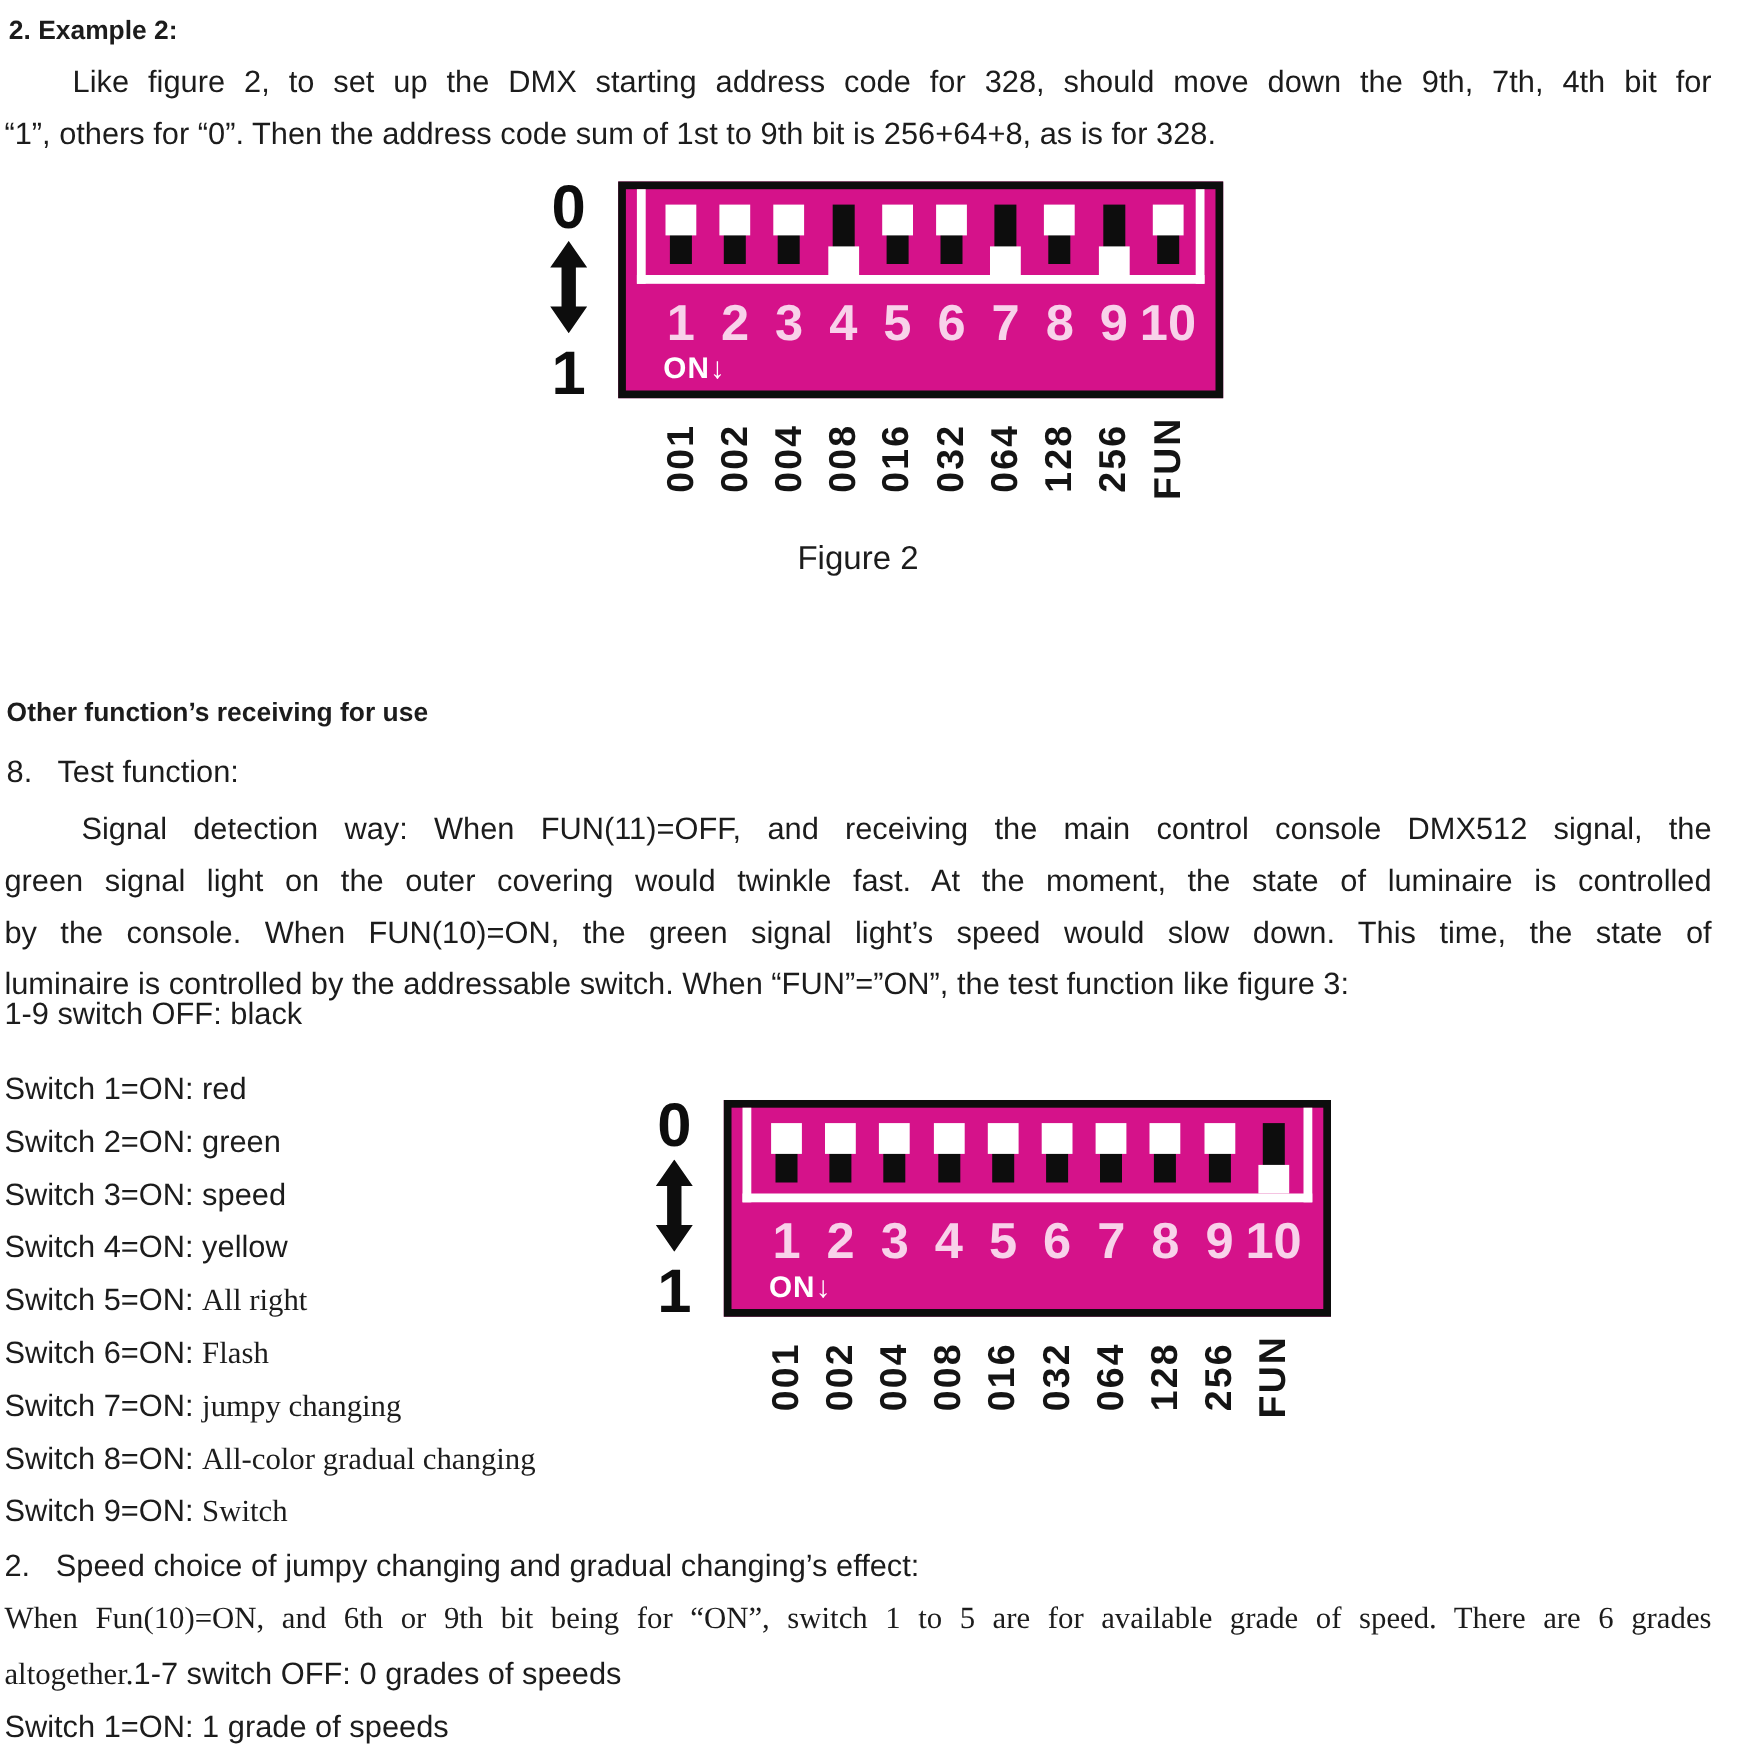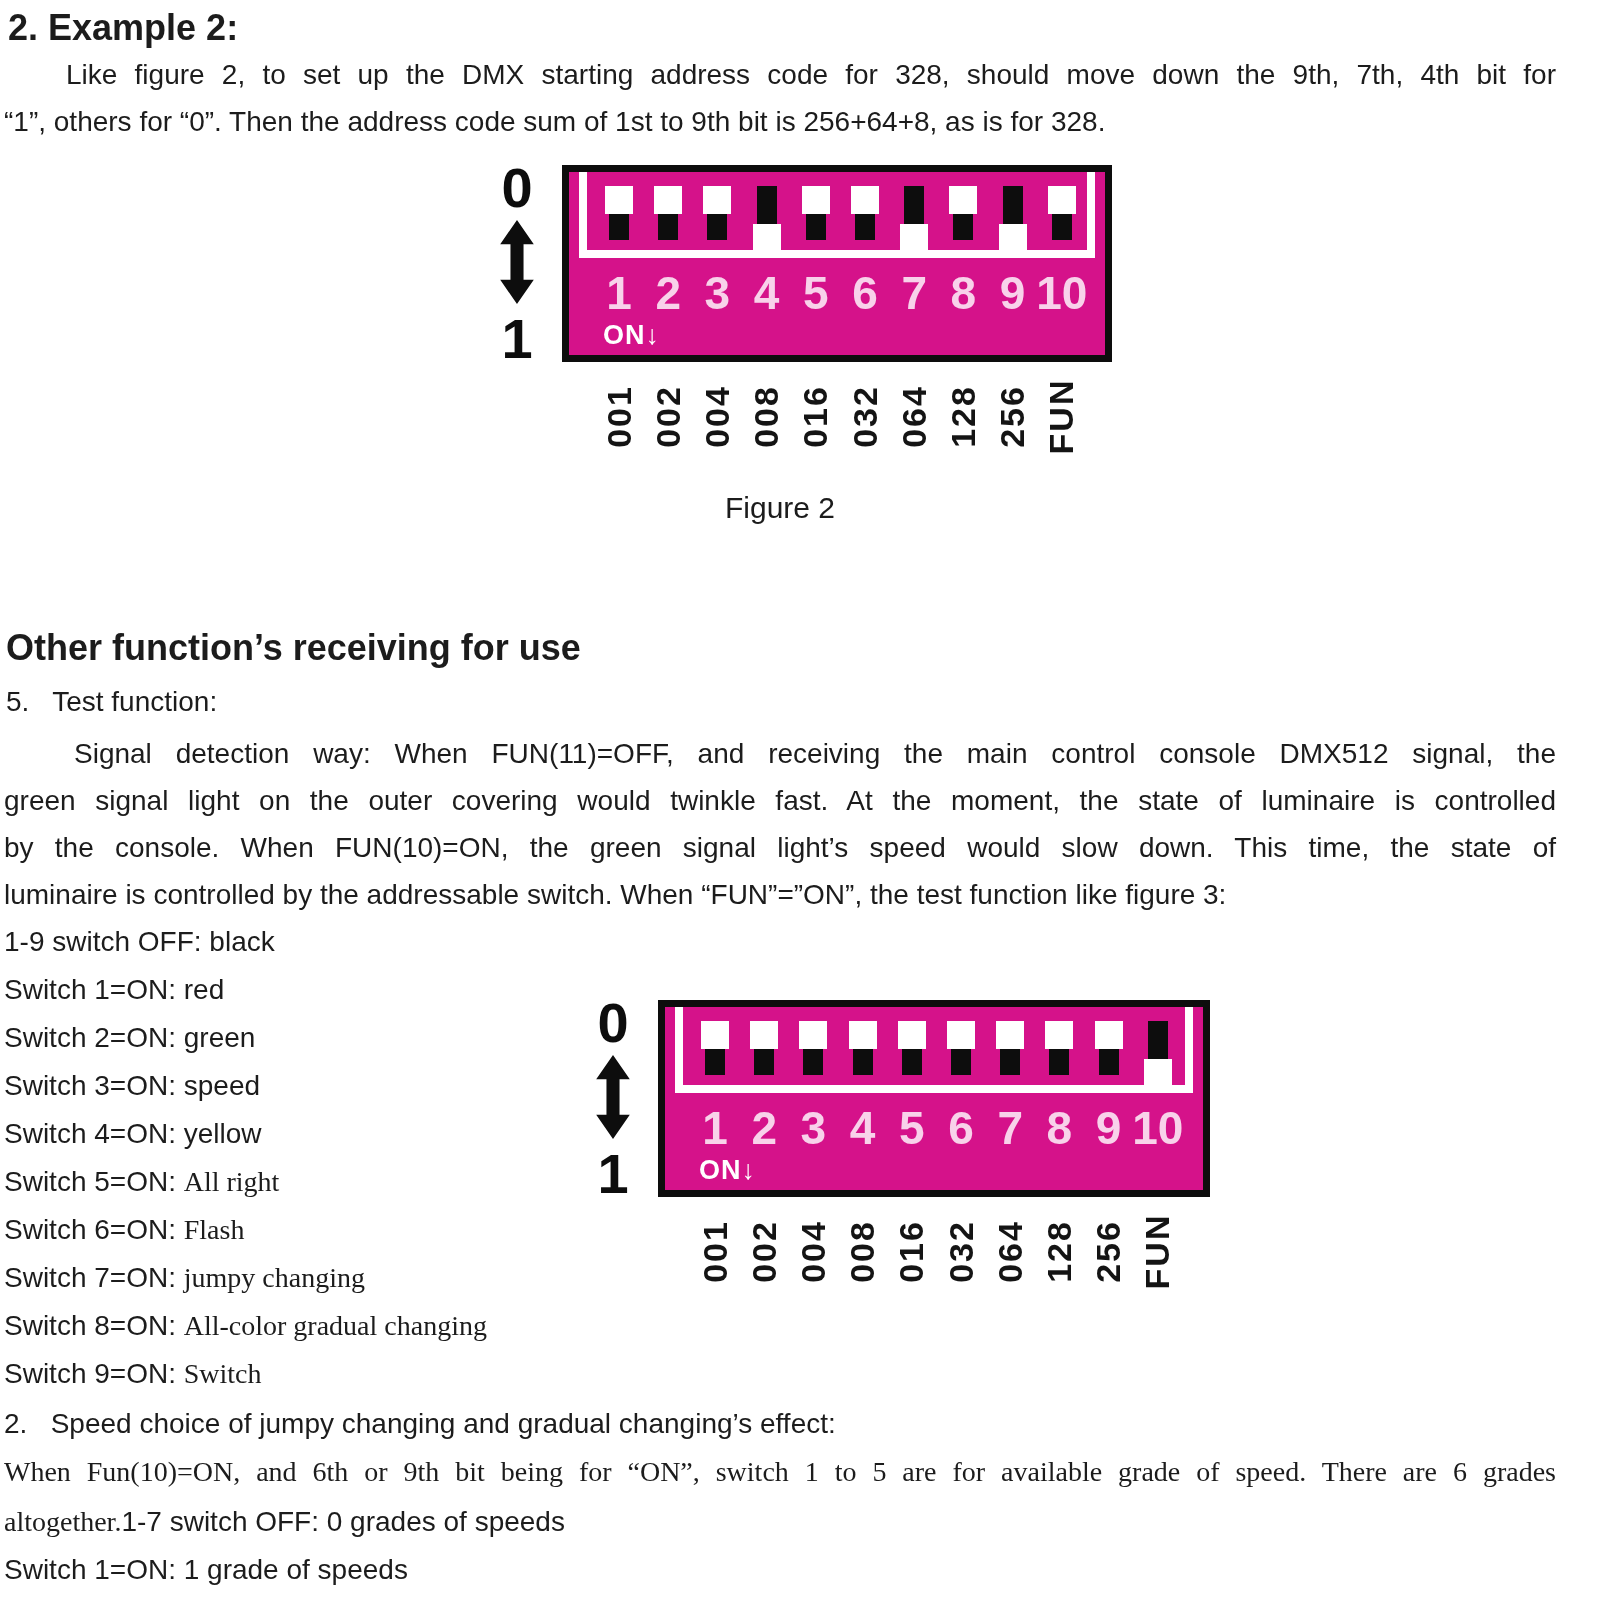--- a/index.html
+++ b/index.html
@@ -1,21 +1,21 @@
 <!DOCTYPE html>
 <html><head>
 <meta charset="utf-8">
 <style>
   html,body{margin:0;padding:0;}
   body{
     width:1600px;height:1600px;position:relative;background:#ffffff;
     font-family:"Liberation Sans", sans-serif;color:#1c1c1c;overflow:hidden;
   }
   .line{position:absolute;left:4px;font-size:28px;line-height:40px;white-space:pre;}
-  .h{font-weight:bold;font-size:36px;}
+  .h{font-weight:bold;font-size:24px;}
   .jl{white-space:normal;width:1552px;text-align:justify;text-align-last:justify;}
   .ind1{text-indent:62px;}
   .ind2{text-indent:70px;}
   .serif{font-family:"Liberation Serif", serif;}
   .sans{font-family:"Liberation Sans", sans-serif;}
   .caption{width:440px;text-align:center;white-space:normal;font-size:30px;}
 
   
   .dipbox{position:absolute;background:#d5128a;border:7px solid #0d0d0d;box-sizing:border-box;}
   .dipframe{position:absolute;left:10px;top:0;height:78px;border:8px solid #ffffff;border-top:none;box-sizing:content-box;}
@@ -125,28 +125,28 @@
     <div class="vlabel" style="left: 992.6px; top: 366px;">
       <span>256</span>
     </div>
     <div class="vlabel" style="left: 1041.8px; top: 366px;">
       <span>FUN</span>
     </div>
   </div>
 <div class="line caption" style="left:560px;top:488px">Figure 2</div>
 
 <div class="line h" style="top:628px;left:6px">Other function’s receiving for use</div>
-<div class="line" style="top:682px;left:6px">5.   Test function:</div>
+<div class="line" style="top:682px;left:6px">8.   Test function:</div>
 
 <div class="line jl ind2" style="top:734px">Signal detection way: When FUN(11)=OFF, and receiving the main control console DMX512 signal, the</div>
 <div class="line jl" style="top:781px">green signal light on the outer covering would twinkle fast. At the moment, the state of luminaire is controlled</div>
 <div class="line jl" style="top:828px">by the console. When FUN(10)=ON, the green signal light’s speed would slow down. This time, the state of</div>
 <div class="line" style="top:875px">luminaire is controlled by the addressable switch. When “FUN”=”ON”, the test function like figure 3:</div>
 
-<div class="line" style="top:922px">1-9 switch OFF: black</div>
+<div class="line" style="top:902px">1-9 switch OFF: black</div>
 
 <div class="line" style="top:970px"><span>Switch 1=ON: </span><span class="sans">red</span></div>
 <div class="line" style="top:1018px"><span>Switch 2=ON: </span><span class="sans">green</span></div>
 <div class="line" style="top:1066px"><span>Switch 3=ON: </span><span class="sans">speed</span></div>
 <div class="line" style="top:1114px"><span>Switch 4=ON: </span><span class="sans">yellow</span></div>
 <div class="line" style="top:1162px"><span>Switch 5=ON: </span><span class="serif">All right</span></div>
 <div class="line" style="top:1210px"><span>Switch 6=ON: </span><span class="serif">Flash</span></div>
 <div class="line" style="top:1258px"><span>Switch 7=ON: </span><span class="serif">jumpy changing</span></div>
 <div class="line" style="top:1306px"><span>Switch 8=ON: </span><span class="serif">All-color gradual changing</span></div>
 <div class="line" style="top:1354px"><span>Switch 9=ON: </span><span class="serif">Switch</span></div>

